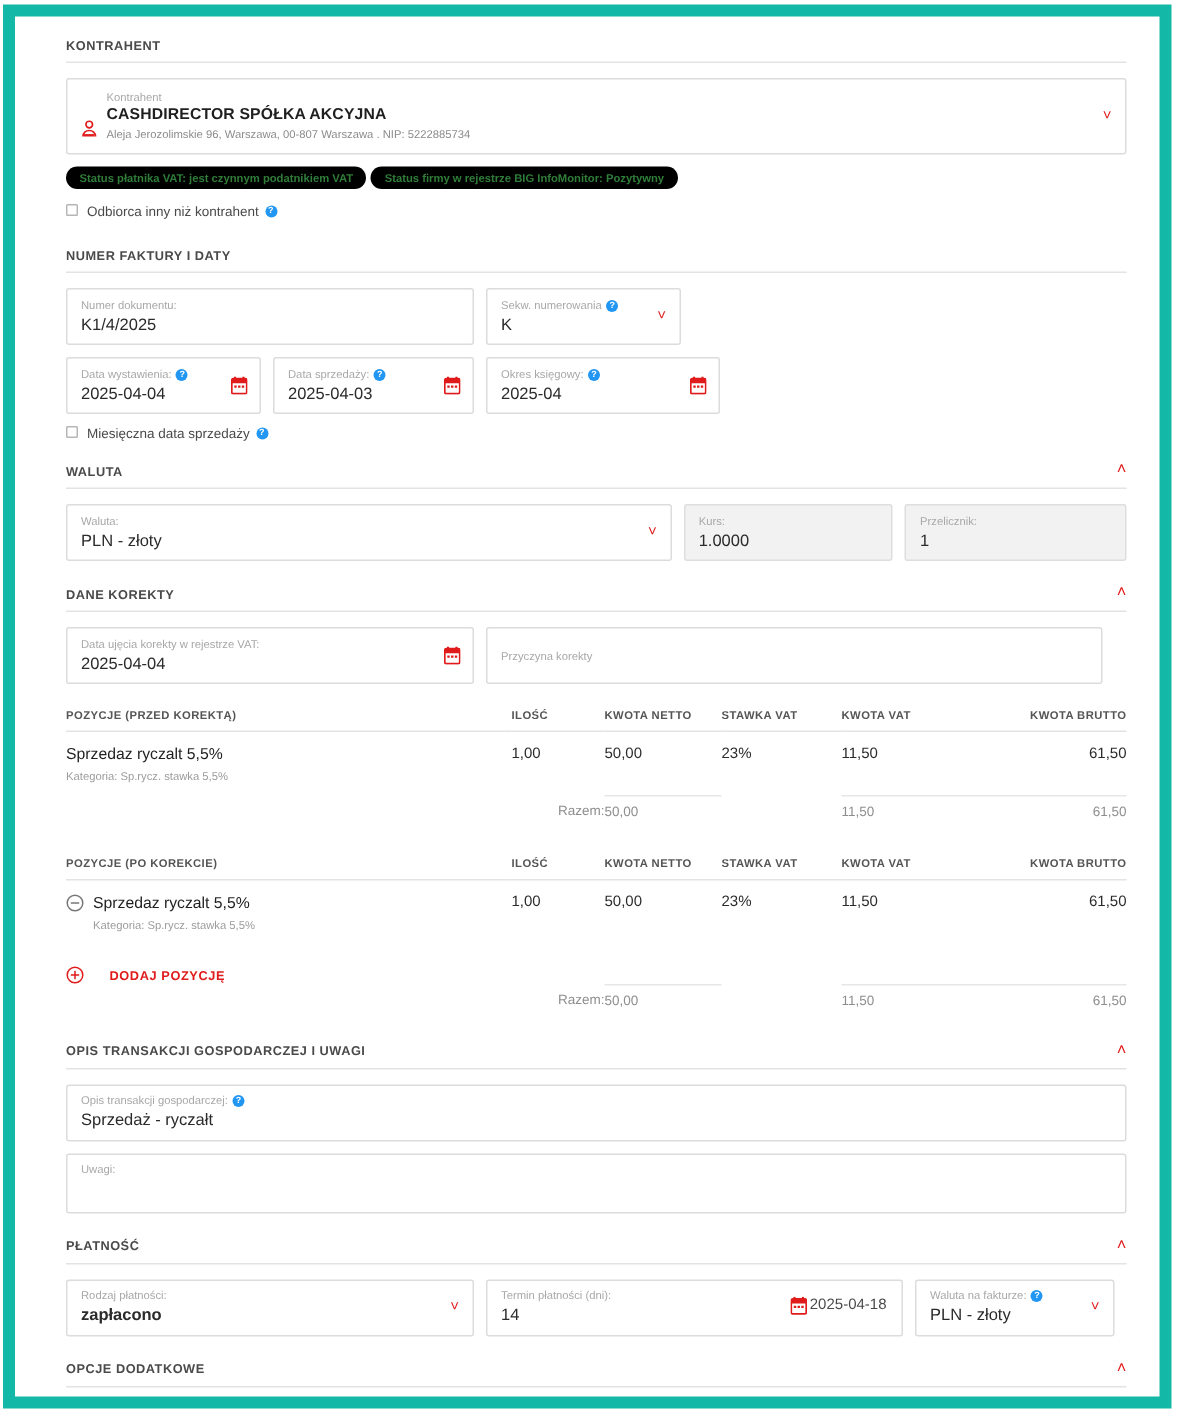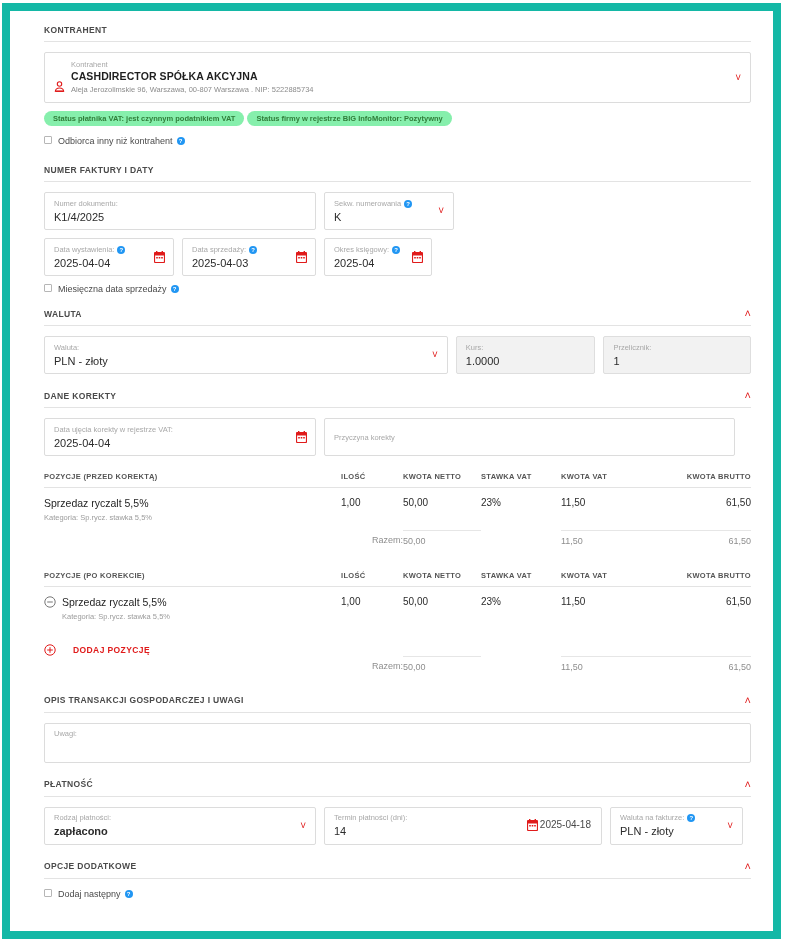--- a/index.html
+++ b/index.html
@@ -68,21 +68,21 @@
     border: 1px solid #dcdcdc; border-radius: 2px; padding: 6px 9px 7px 9px;
     position: relative; margin-bottom: 8px;
   }
   .contractor .c-lab { font-size: 7.5px; color: #a8a8a8; margin-left: 17px; line-height: 11px; }
   .c-main { display: flex; align-items: flex-end; gap: 6px; }
   .c-txt { flex: 1; }
   .c-name { font-size: 10.5px; font-weight: 700; color: #1f1f1f; letter-spacing: .1px; line-height: 13px; }
   .c-addr { font-size: 7.5px; color: #8c8c8c; line-height: 11px; margin-top: 1px; }
 
   .badge {
-    display: inline-block; background: #86efac; color: #2f7d39;
+    display: inline-block; background: #000000; color: #2f7d39;
     font-size: 7.5px; font-weight: 700; border-radius: 9px;
     padding: 3px 9px; margin-bottom: 4px;
   }
 
   
   .cbrow { display: flex; align-items: flex-start; gap: 6px; margin: 6px 0; }
   .cbox { width: 8px; height: 8px; border: 1px solid #b6b6b6; border-radius: 1px; background: #fff; cursor: pointer; flex: none; }
   .cblabel { font-size: 9px; color: #4a4a4a; display: flex; align-items: center; gap: 4px; }
 
   
@@ -210,21 +210,21 @@
             <rect x="0.5" y="1.5" width="10" height="10" rx="1" fill="none" stroke="#e01b1b" stroke-width="1.2"></rect>
             <rect x="0.5" y="1.5" width="10" height="3" fill="#e01b1b"></rect>
             <rect x="2" y="0" width="1.4" height="2.6" fill="#e01b1b"></rect>
             <rect x="7.6" y="0" width="1.4" height="2.6" fill="#e01b1b"></rect>
             <rect x="2.2" y="6" width="1.6" height="1.5" fill="#e01b1b"></rect>
             <rect x="4.7" y="6" width="1.6" height="1.5" fill="#e01b1b"></rect>
             <rect x="7.2" y="6" width="1.6" height="1.5" fill="#e01b1b"></rect>
           </svg>
       </span>
     </div>
-    <div class="field" style="width:108px">
+    <div class="field" style="width:156px">
       <div class="f-label">
           <span>Okres księgowy:</span>
           <span class="info">?</span>
         </div>
       <div class="f-value">2025-04</div>
       <span class="cal">
         <svg width="11" height="12" viewBox="0 0 11 12">
             <rect x="0.5" y="1.5" width="10" height="10" rx="1" fill="none" stroke="#e01b1b" stroke-width="1.2"></rect>
             <rect x="0.5" y="1.5" width="10" height="3" fill="#e01b1b"></rect>
             <rect x="2" y="0" width="1.4" height="2.6" fill="#e01b1b"></rect>
@@ -392,20 +392,27 @@
     </tbody>
   </table>
 
   <div style="height:16px"></div>
 
   <div class="sec-head">
     <span class="sec-title">OPIS TRANSAKCJI GOSPODARCZEJ I UWAGI</span>
     <span class="chev">˄</span>
   </div>
 
+  <div class="field" style="width:100%;margin-bottom:8px">
+    <div class="f-label">
+        <span>Opis transakcji gospodarczej:</span>
+        <span class="info">?</span>
+      </div>
+    <div class="f-value">Sprzedaż - ryczałt</div>
+  </div>
 
   <div class="notes">
     <div class="placeholder-only">Uwagi:</div>
   </div>
 
   <div class="sec-gap-s"></div>
 
   <div class="sec-head">
     <span class="sec-title">PŁATNOŚĆ</span>
     <span class="chev">˄</span>

